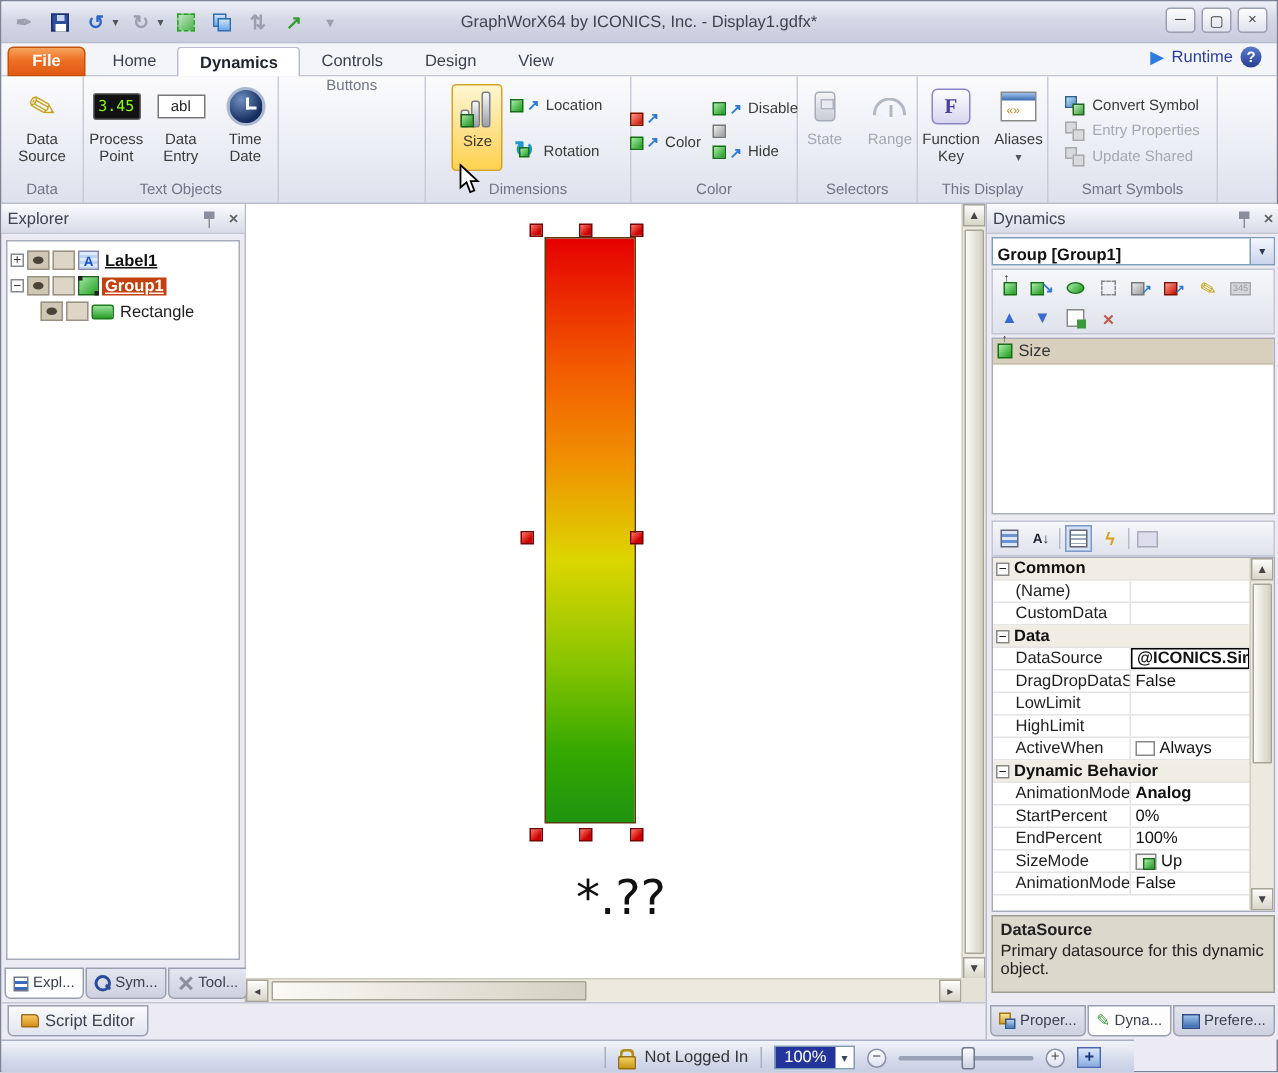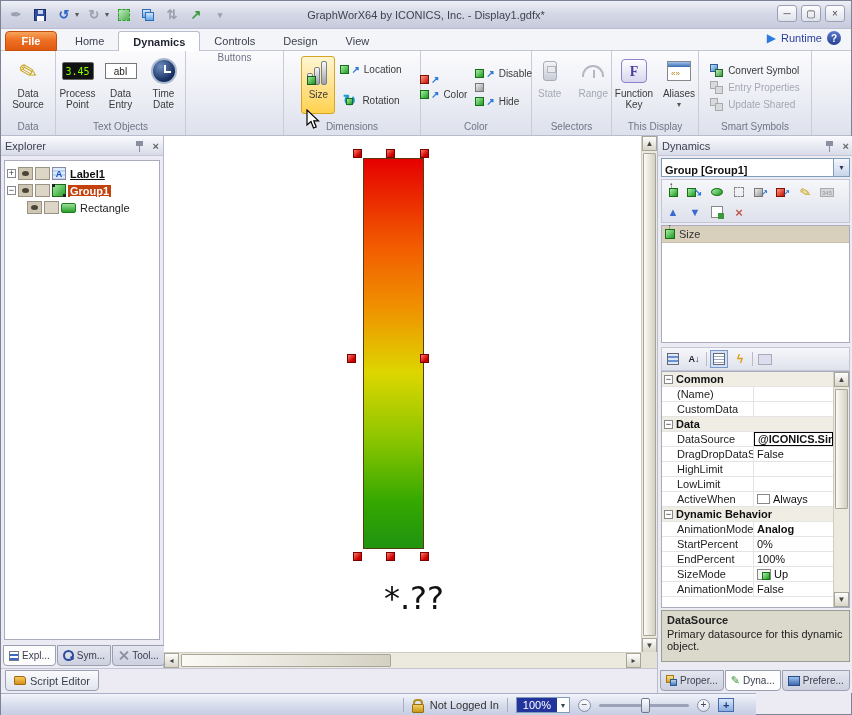--- a/index.html
+++ b/index.html
@@ -659,27 +659,27 @@
               <span>@ICONICS.Sim</span>
             </span>
           </div>
           <div class="pgrow">
             <span class="pglbl">DragDropDataS</span>
             <span class="pgval">
               <span>False</span>
             </span>
           </div>
           <div class="pgrow">
+            <span class="pglbl">LowLimit</span>
+            <span class="pgval">
+              <span></span>
+            </span>
+          </div>
+          <div class="pgrow">
             <span class="pglbl">HighLimit</span>
-            <span class="pgval">
-              <span></span>
-            </span>
-          </div>
-          <div class="pgrow">
-            <span class="pglbl">LowLimit</span>
             <span class="pgval">
               <span></span>
             </span>
           </div>
           <div class="pgrow">
             <span class="pglbl">ActiveWhen</span>
             <span class="pgval">
               <span class="pgbox"></span>
               <span>Always</span>
             </span>

